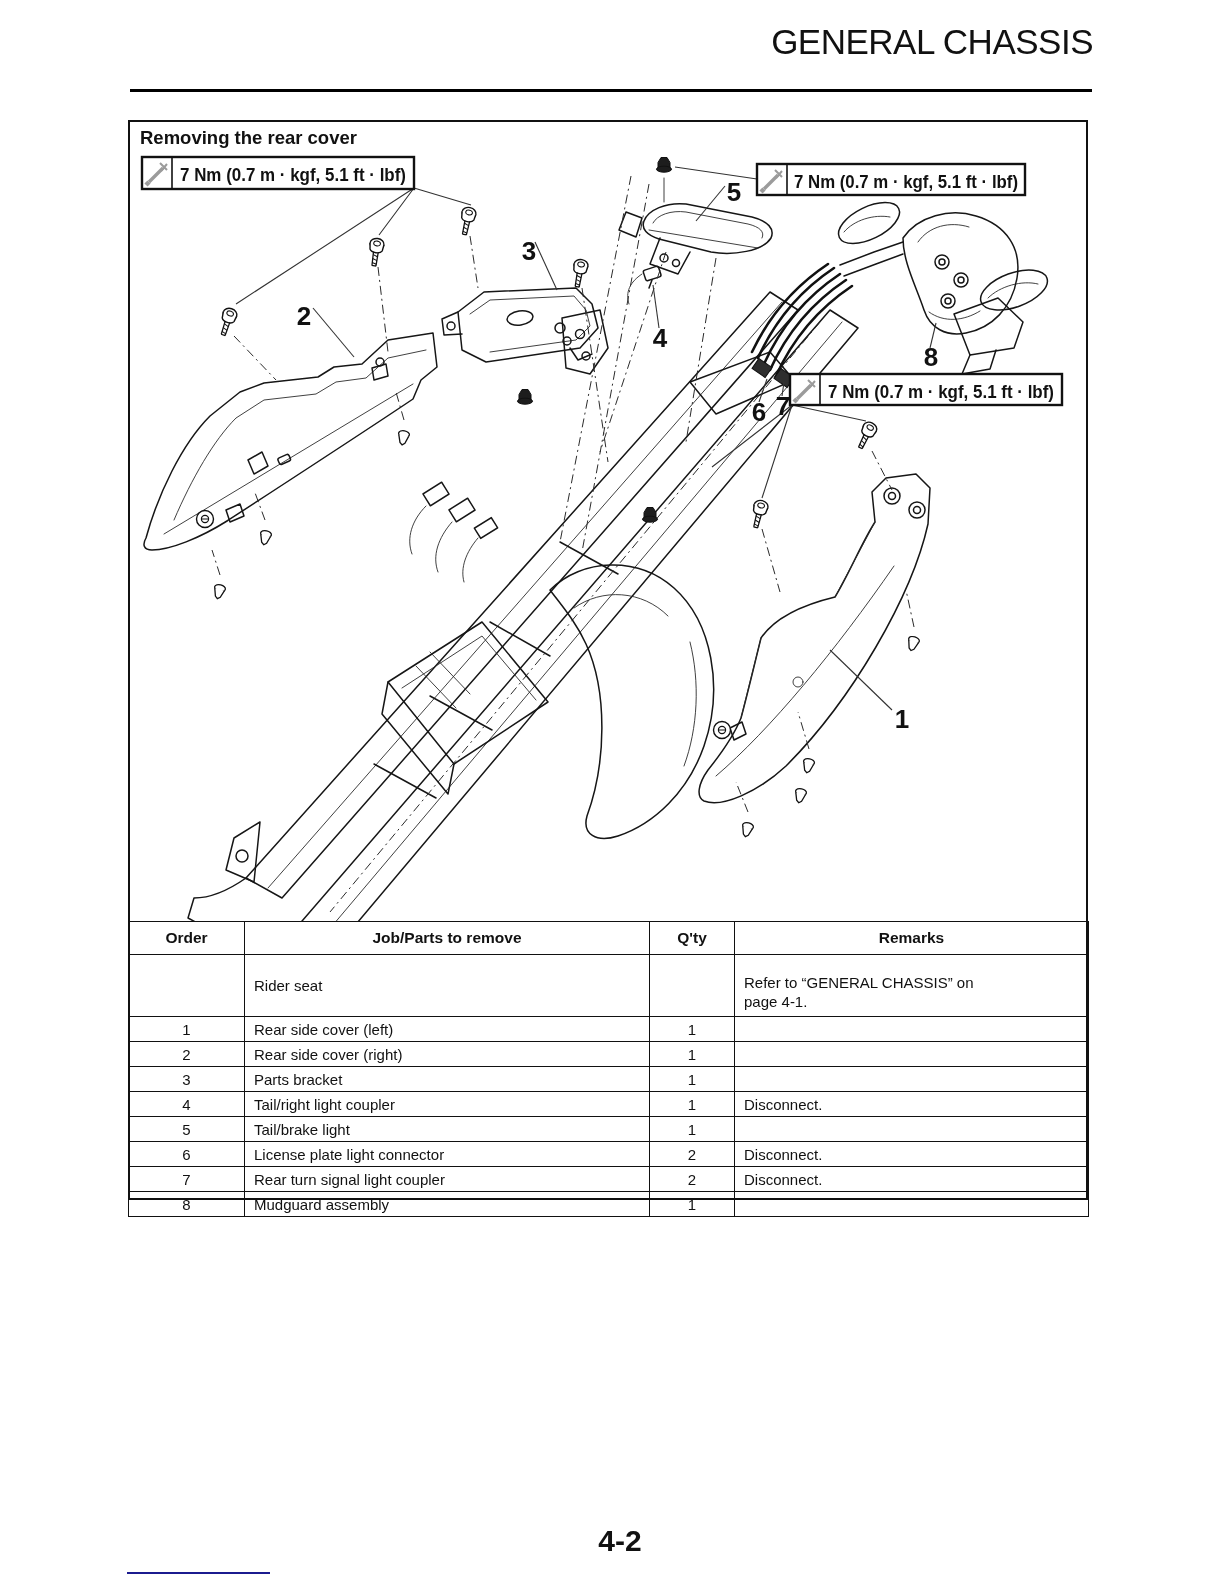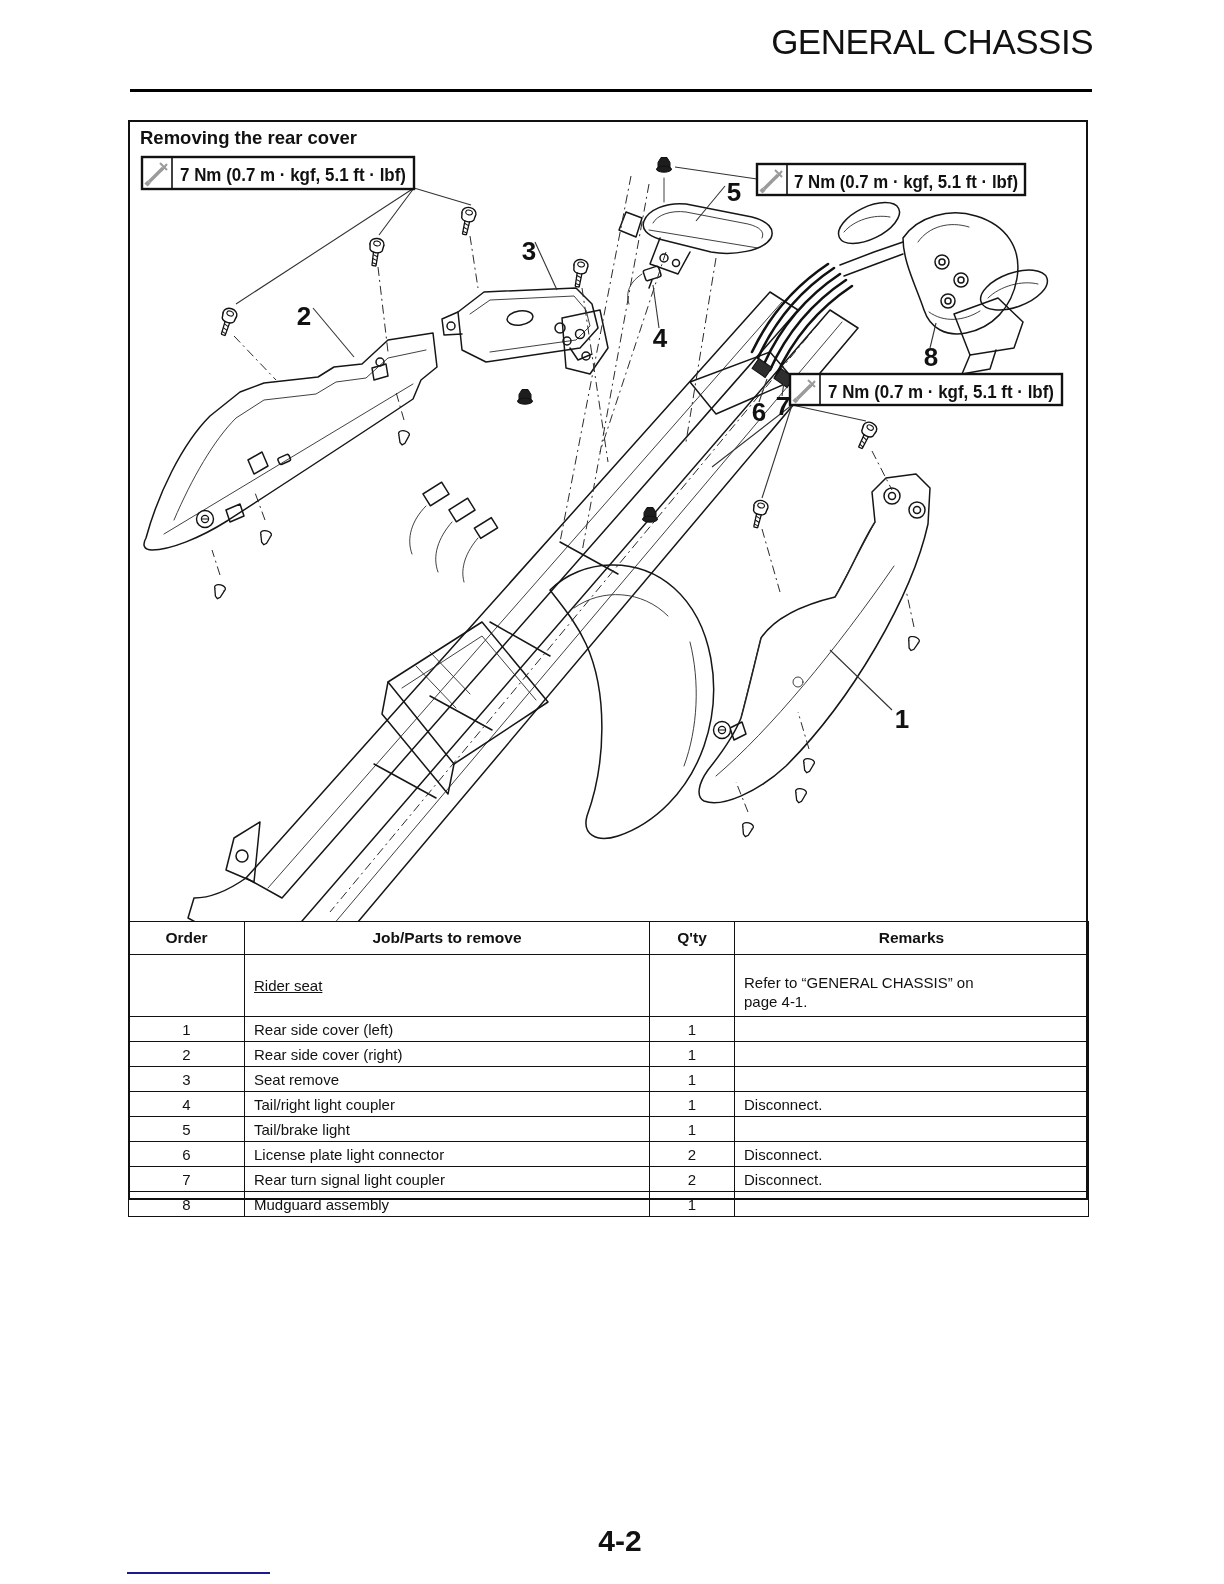--- a/index.html
+++ b/index.html
@@ -30,21 +30,21 @@
   table.parts{
     position:absolute;left:-2px;top:799px;width:960px;height:281px;
     border-collapse:collapse;table-layout:fixed;font-size:15px;color:#111;
   }
   table.parts th,table.parts td{
     border:1.8px solid #111;padding:1px 9px;overflow:hidden;vertical-align:middle;
   }
   table.parts th{font-size:15.5px;text-align:center;padding:1px 8px;}
   table.parts td.c{text-align:center;padding:1px 2px;}
   table.parts tr.hdr{height:33px;}
-  table.parts tr.tall{height:62px;text-decoration:underline;}
+  table.parts tr.tall{height:62px;}
   table.parts tr.r{height:25px;}
   .remark-long{display:inline-block;max-width:250px;line-height:1.25;vertical-align:middle;margin-top:14px;}
   .page-number{
     position:absolute;left:16px;right:0;top:1524px;text-align:center;
     font-size:30px;font-weight:bold;
   }
   .footer-link-rule{position:absolute;left:127px;top:1572px;width:143px;height:2px;background:#1b1b8f;}
 </style>
 </head>
 <body>
@@ -311,21 +311,21 @@
         <td></td>
       </tr>
       <tr class="r">
         <td class="c">2</td>
         <td>Rear side cover (right)</td>
         <td class="c">1</td>
         <td></td>
       </tr>
       <tr class="r">
         <td class="c">3</td>
-        <td>Seat remove</td>
+        <td>Parts bracket</td>
         <td class="c">1</td>
         <td></td>
       </tr>
       <tr class="r">
         <td class="c">4</td>
         <td>Tail/right light coupler</td>
         <td class="c">1</td>
         <td>Disconnect.</td>
       </tr>
       <tr class="r">

